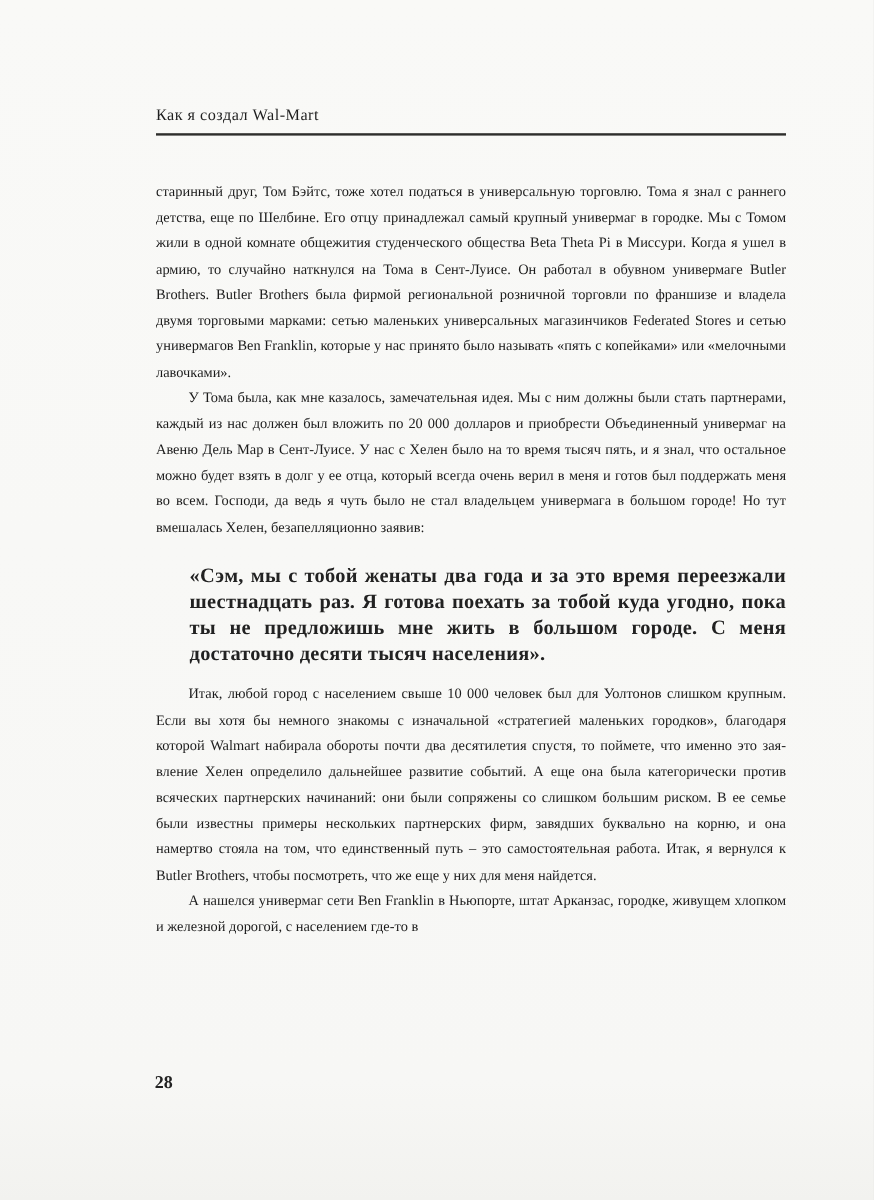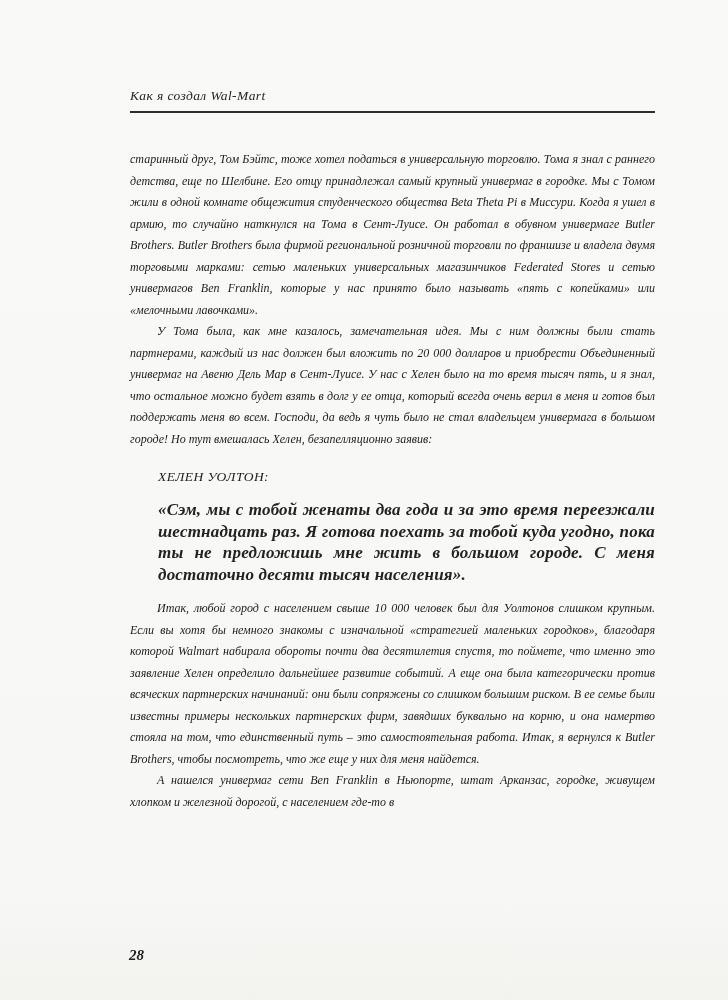--- a/index.html
+++ b/index.html
@@ -7,21 +7,20 @@
     width: 728px; height: 1000px;
     font-family: "Liberation Serif", "DejaVu Serif", serif;
     background: #e9e9e7;
   }
   .page {
     position: relative;
     width: 728px; height: 1000px;
     background: linear-gradient(180deg, #f9f9f7 0%, #f7f7f5 90%, #f2f2ef 100%);
     overflow: hidden;
     color: #1b1b1b;
-    font-style: italic;
   }
   .content {
     position: absolute;
     left: 130px; top: 88px;
     width: 525px;
   }
   .running-header {
     font-size: 13.5px;
     letter-spacing: 0.4px;
     color: #1f1f1f;
@@ -55,21 +54,21 @@
     margin: 0;
     font-size: 17px;
     font-weight: bold;
     letter-spacing: 0.2px;
     line-height: 21.5px;
     text-align: justify;
     color: #222;
   }
   .page-number {
     position: absolute;
-    left: 129px; top: 947px;
+    left: 129px; top: 895px;
     font-size: 15px;
     font-weight: bold;
     color: #222;
   }
 </style>
 </head>
 <body>
 
 <div class="page">
   <div class="content">
@@ -77,21 +76,20 @@
     <div class="running-header">Как я создал Wal-Mart</div>
     <hr class="header-rule">
 
     <div class="body-text">
 
       <p class="para">старинный друг, Том Бэйтс, тоже хотел податься в универсальную торгов­лю. Тома я знал с раннего детства, еще по Шелбине. Его отцу принадлежал самый крупный универмаг в городке. Мы с Томом жили в одной комнате общежития студенческого общества Beta Theta Pi в Миссури. Когда я ушел в армию, то случайно наткнулся на Тома в Сент-Луисе. Он работал в обувном универмаге Butler Brothers. Butler Brothers была фирмой реги­ональной розничной торговли по франшизе и владела двумя торговыми марками: сетью маленьких универсальных магазинчиков Federated Stores и сетью универмагов Ben Franklin, которые у нас принято было называть «пять с копейками» или «мелочными лавочками».</p>
 
       <p class="para indent">У Тома была, как мне казалось, замечательная идея. Мы с ним дол­жны были стать партнерами, каждый из нас должен был вложить по 20 000 долларов и приобрести Объединенный универмаг на Авеню Дель Мар в Сент-Луисе. У нас с Хелен было на то время тысяч пять, и я знал, что остальное можно будет взять в долг у ее отца, который всегда очень верил в меня и готов был поддержать меня во всем. Господи, да ведь я чуть было не стал владельцем универмага в большом городе! Но тут вмешалась Хелен, безапелляционно заявив:</p>
 
       <div class="quote-block">
-        <div class="quote-speaker">ХЕЛЕН УОЛТОН:</div>
         <p class="quote-text">«Сэм, мы с тобой женаты два года и за это время переезжали шестнадцать раз. Я готова поехать за тобой куда угодно, пока ты не предложишь мне жить в большом городе. С меня достаточно десяти тысяч населения».</p>
       </div>
 
       <p class="para indent">Итак, любой город с населением свыше 10 000 человек был для Уолто­нов слишком крупным. Если вы хотя бы немного знакомы с изначальной «стратегией маленьких городков», благодаря которой Walmart набирала обороты почти два десятилетия спустя, то поймете, что именно это зая­вление Хелен определило дальнейшее развитие событий. А еще она была категорически против всяческих партнерских начинаний: они были сопряжены со слишком большим риском. В ее семье были известны при­меры нескольких партнерских фирм, завядших буквально на корню, и она намертво стояла на том, что единственный путь – это самостоятельная работа. Итак, я вернулся к Butler Brothers, чтобы посмотреть, что же еще у них для меня найдется.</p>
 
       <p class="para indent">А нашелся универмаг сети Ben Franklin в Ньюпорте, штат Арканзас, городке, живущем хлопком и железной дорогой, с населением где-то в</p>
 
     </div>
   </div>
 

